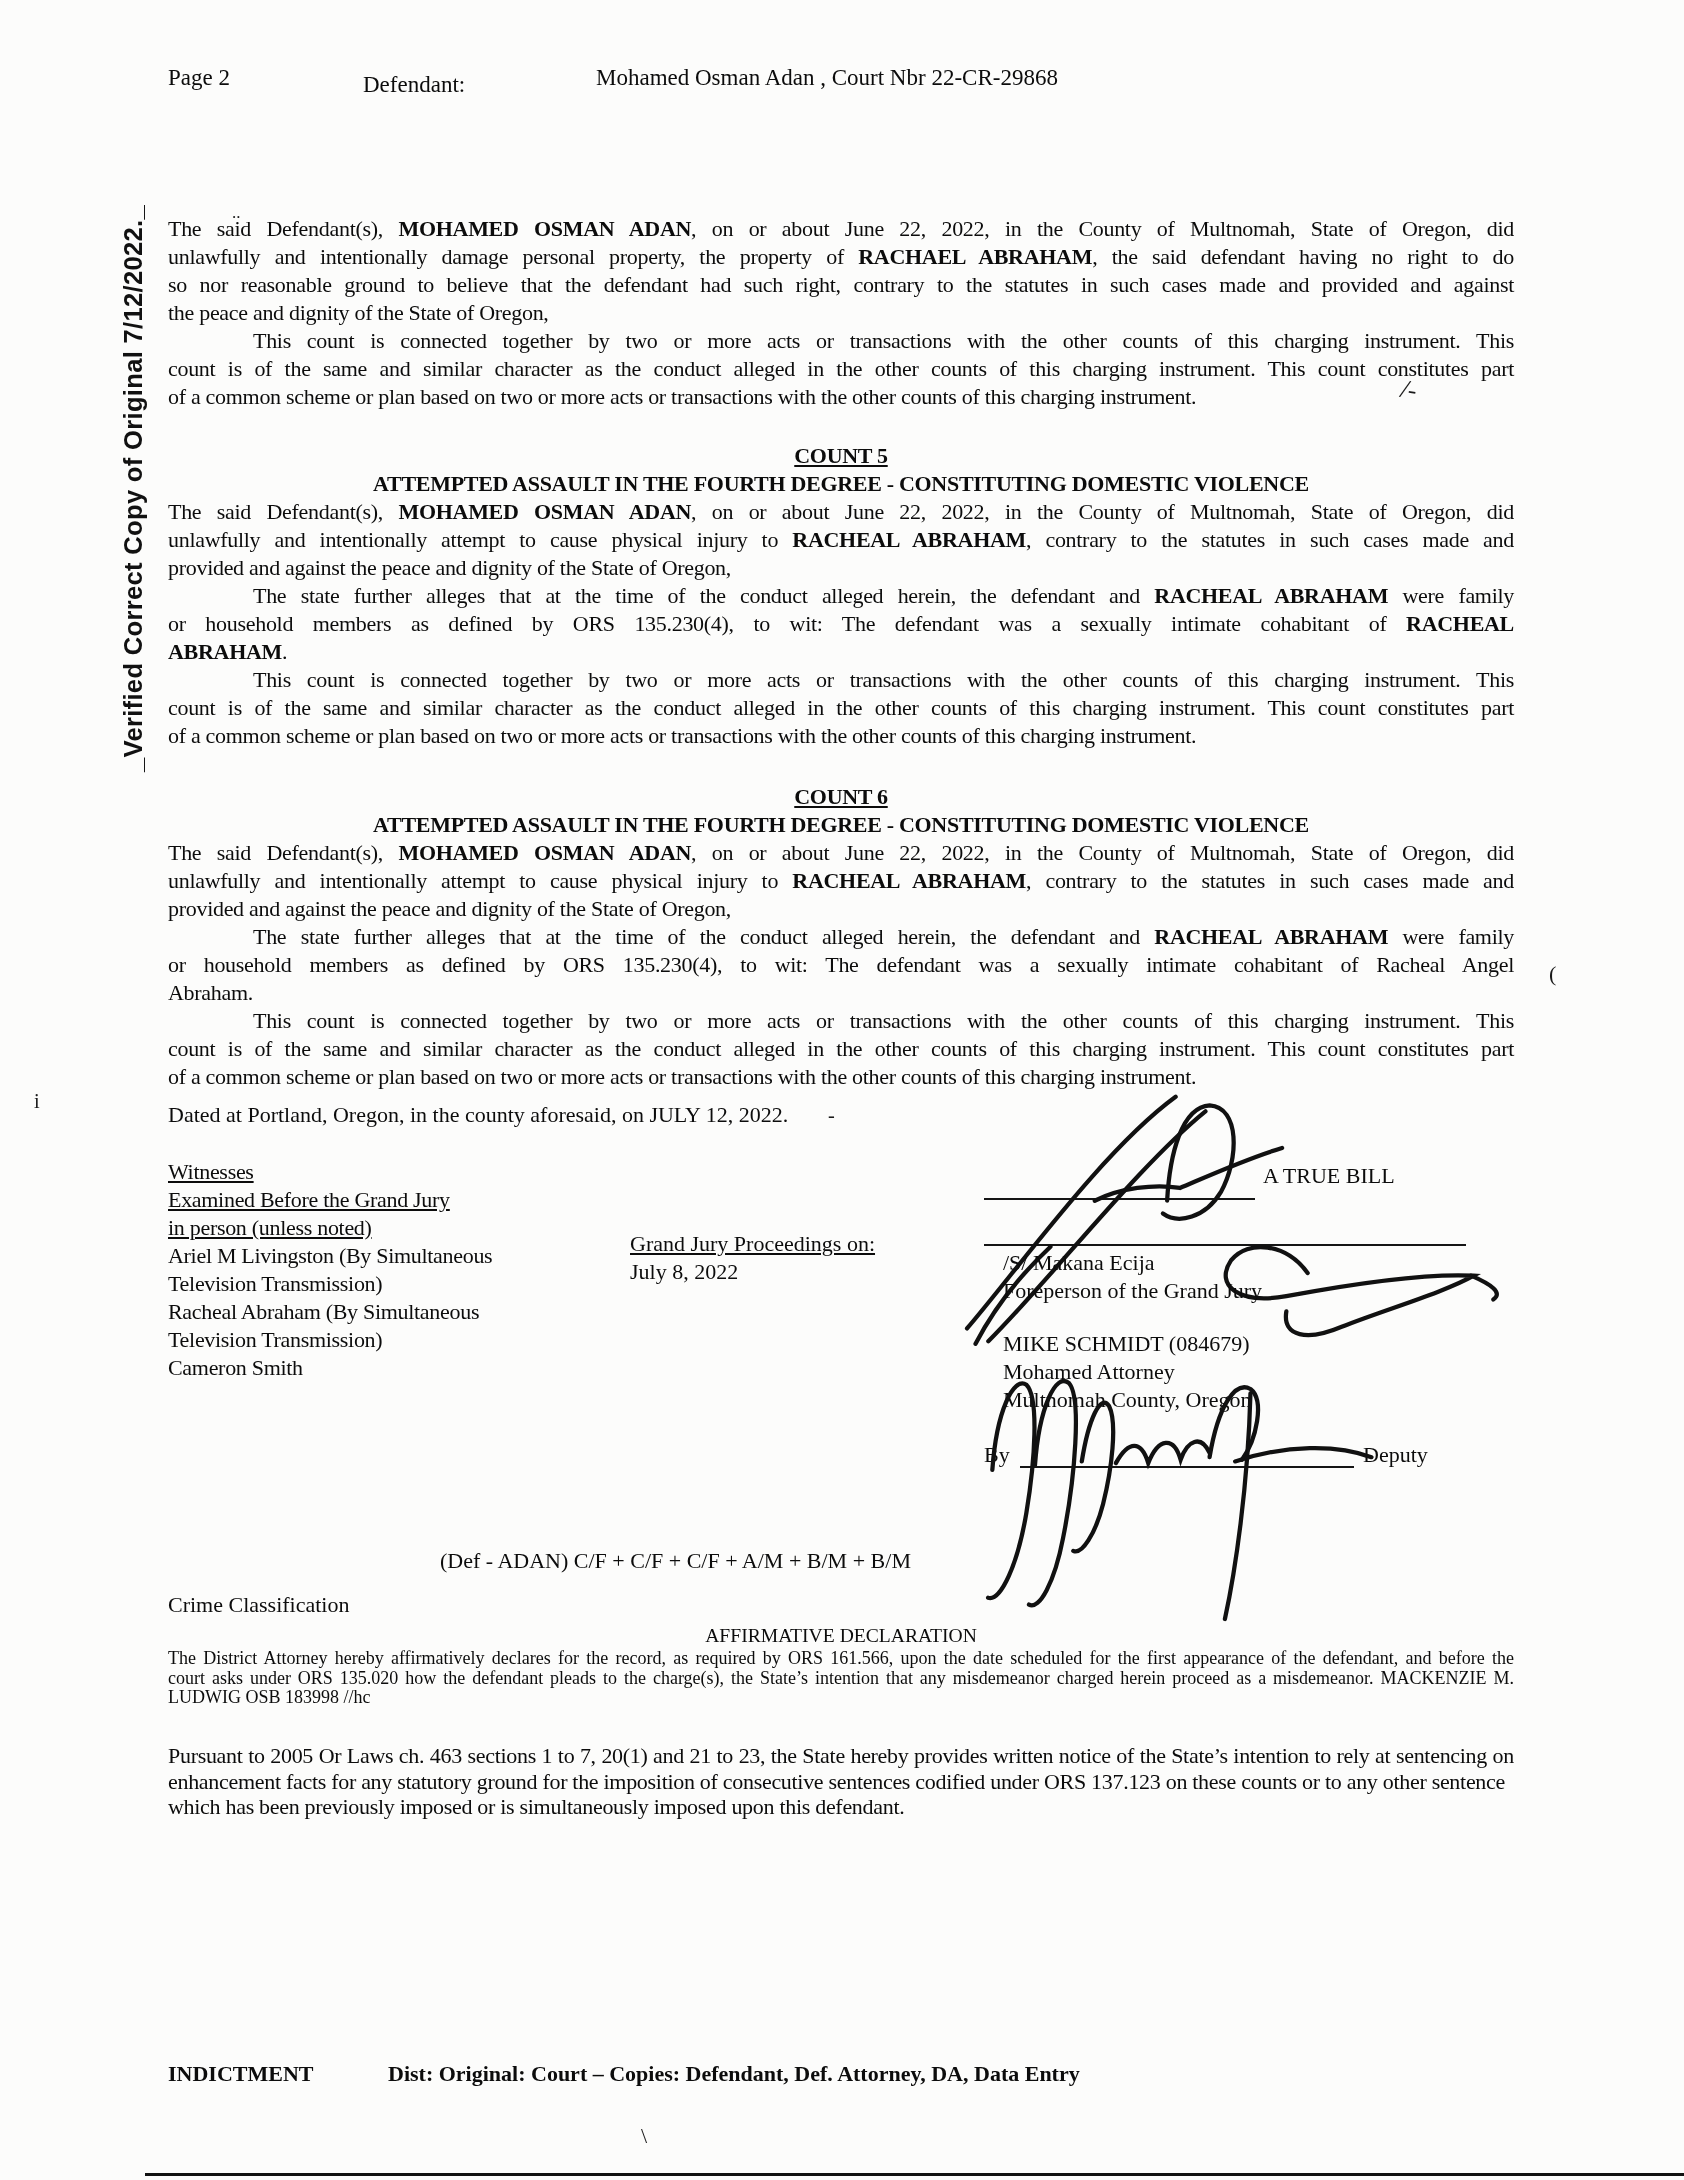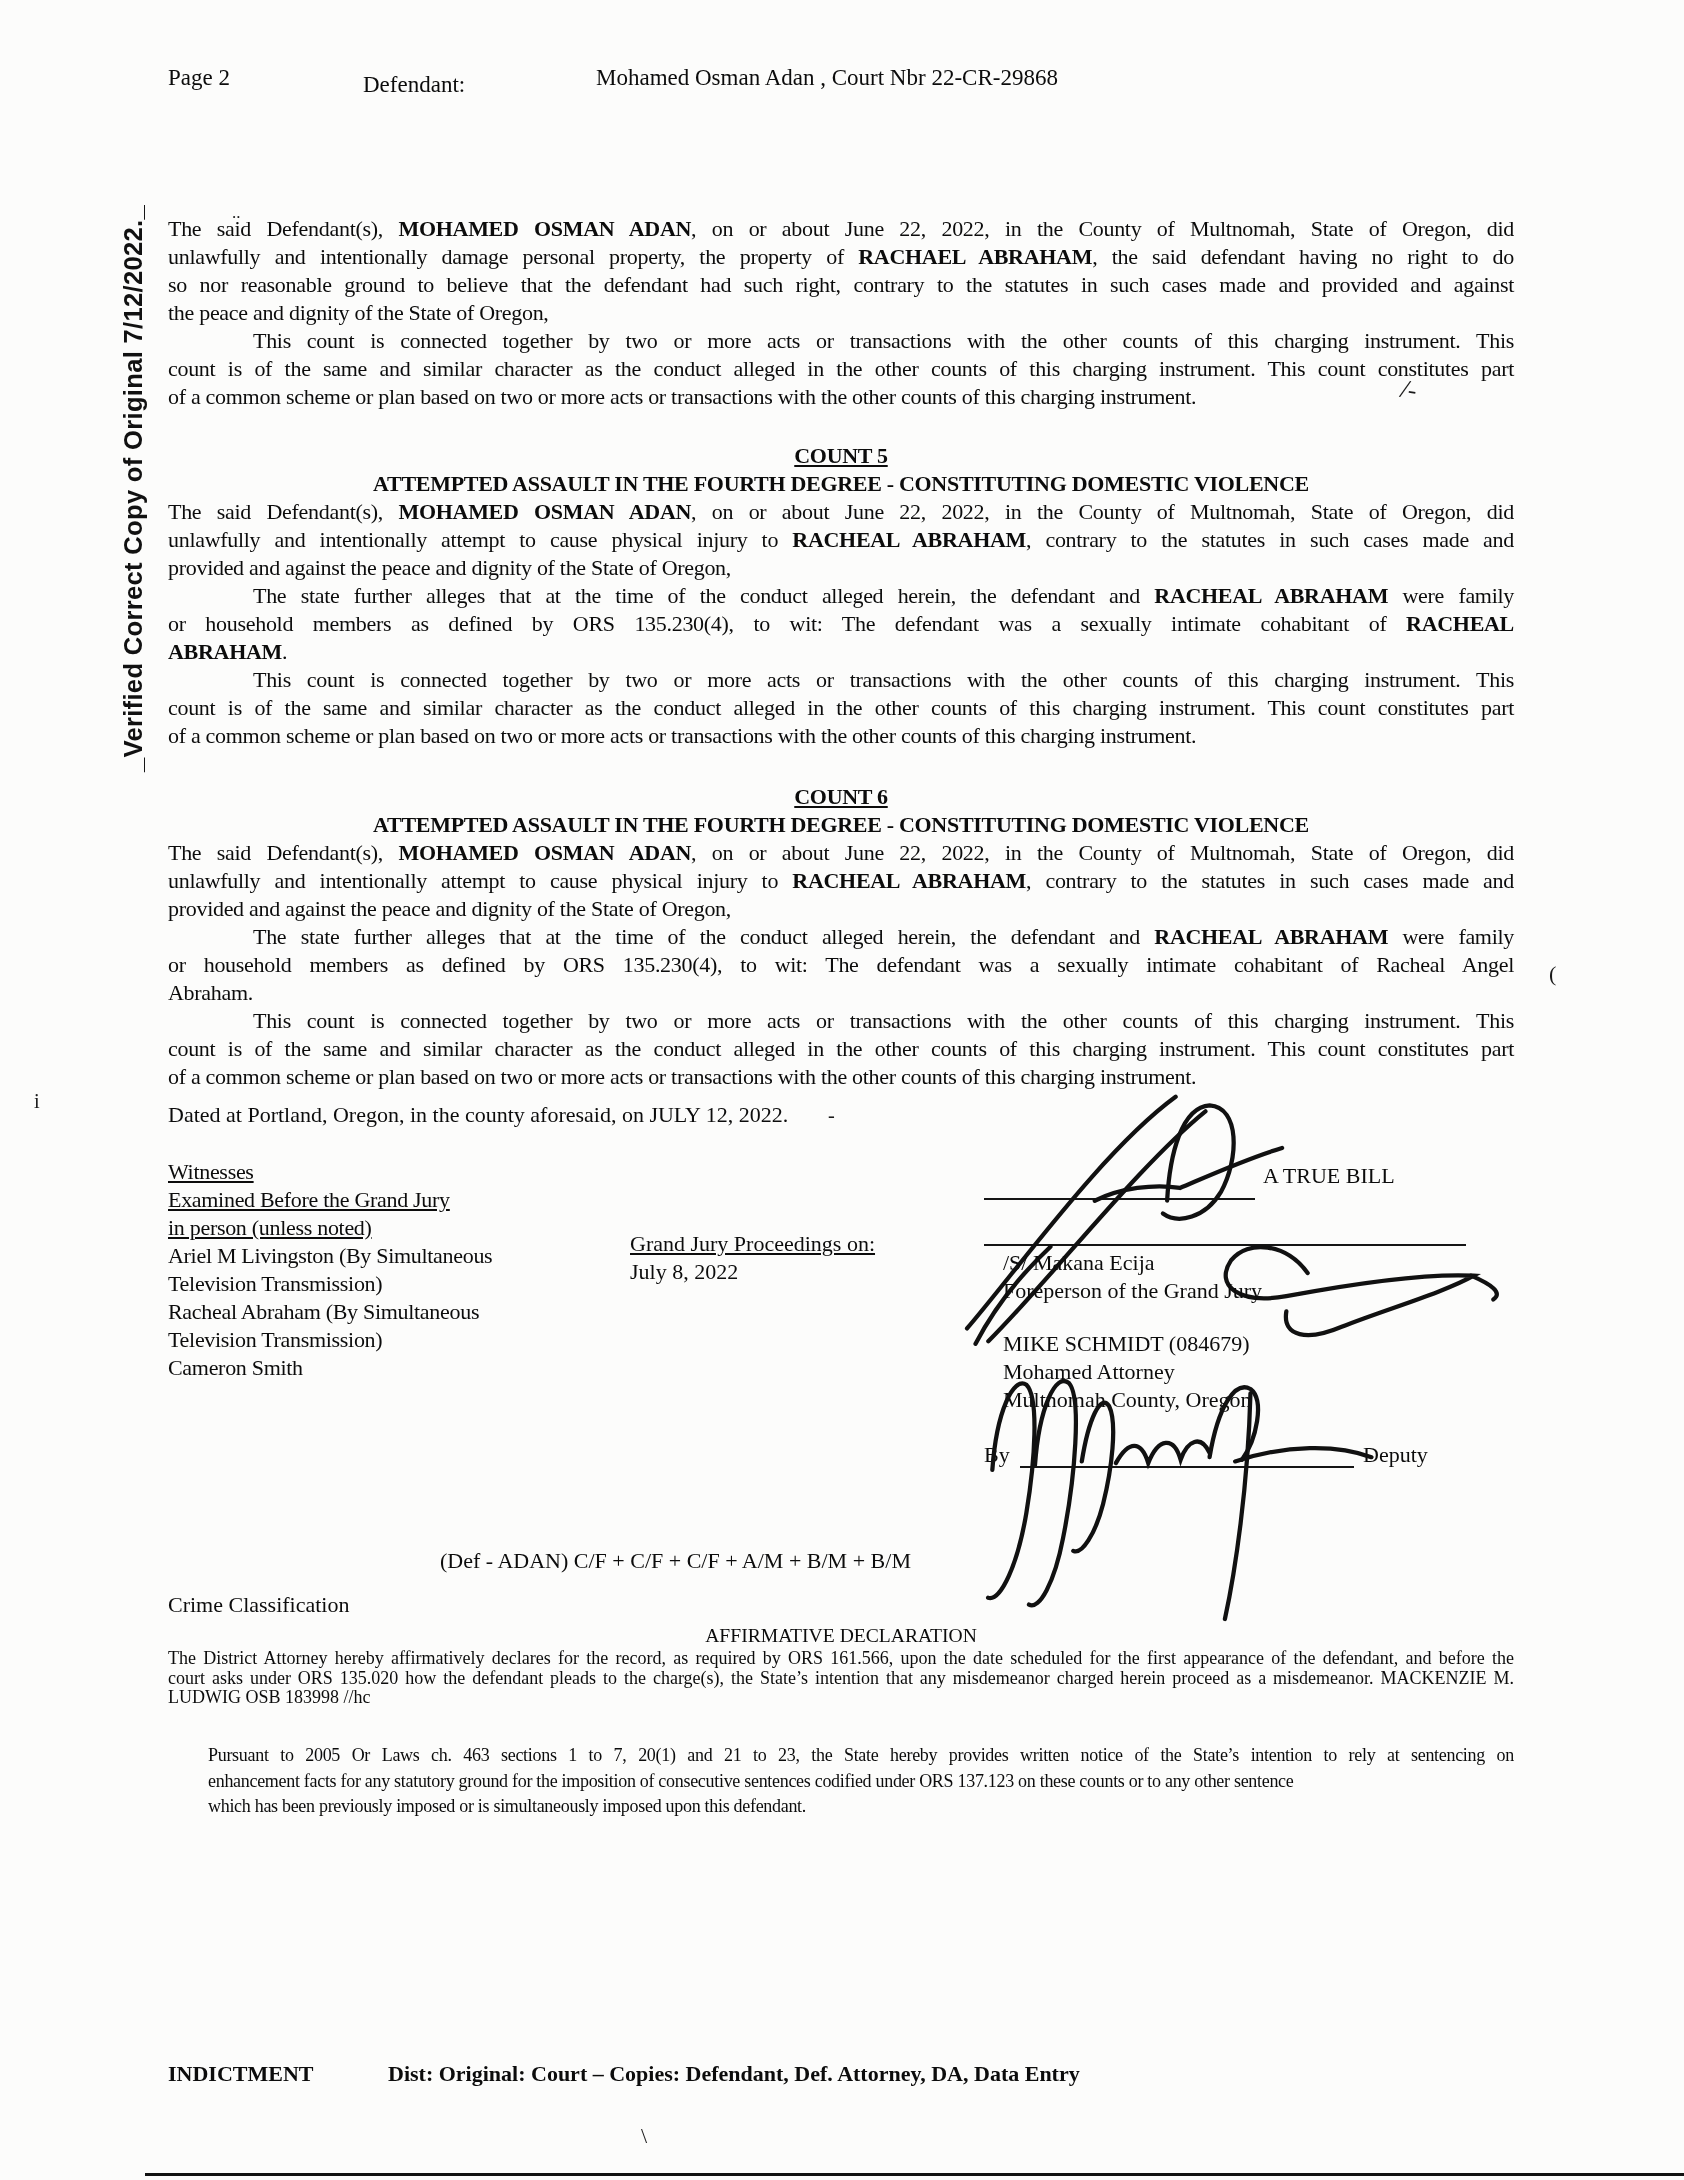--- a/index.html
+++ b/index.html
@@ -10,21 +10,21 @@
   .tl{line-height:28px;font-size:22px;letter-spacing:-0.3px;text-align:left;}
   .tl .b{font-weight:bold;}
   .tl .u{text-decoration:underline;}
   .just{text-align:justify;text-align-last:justify;}
   .cen{text-align:center;text-align-last:center;}
   .ind{text-indent:85px;}
   .hdr{font-weight:normal;font-size:23px;}
   .sig-line{position:absolute;height:1.7px;background:#151515;}
   .rc{font-size:22px;line-height:28px;}
   .small .tl{font-size:18px;line-height:19.6px;letter-spacing:0;}
-  .pursuant .tl{font-size:18px;line-height:25.6px;letter-spacing:-0.3px;margin-left:40px;}
+  .pursuant .tl{font-size:22px;line-height:25.6px;letter-spacing:-0.3px;}
   .stamp{position:absolute;left:-164px;top:473px;width:596px;height:31px;
          transform:rotate(-90deg);font-family:"Liberation Sans",sans-serif;
          font-weight:700;font-size:25.6px;letter-spacing:0.3px;text-align:center;
          color:#111;white-space:nowrap;}
   .mark{position:absolute;color:#1a1a1a;}
   svg{position:absolute;overflow:visible;}
   svg path{fill:none;stroke:#111;stroke-width:5;stroke-linecap:round;}
   .footer{font-weight:bold;font-size:22px;}
   .decl-title{font-size:19.6px;text-align:center;}
 </style>

